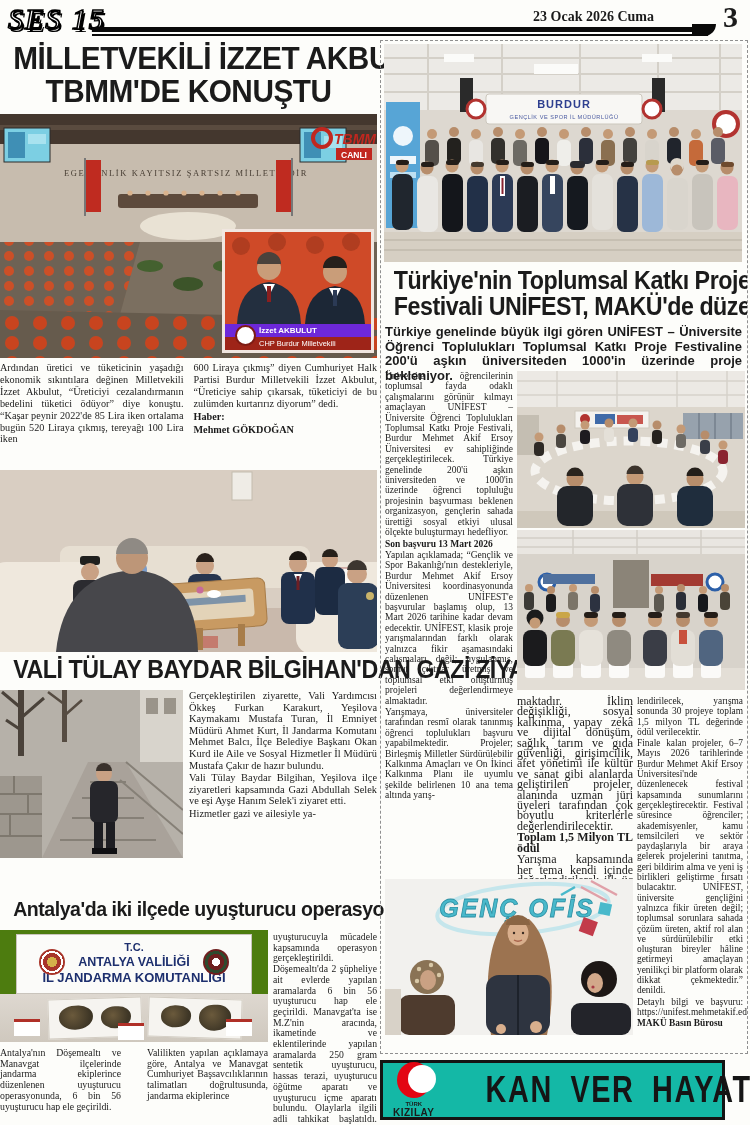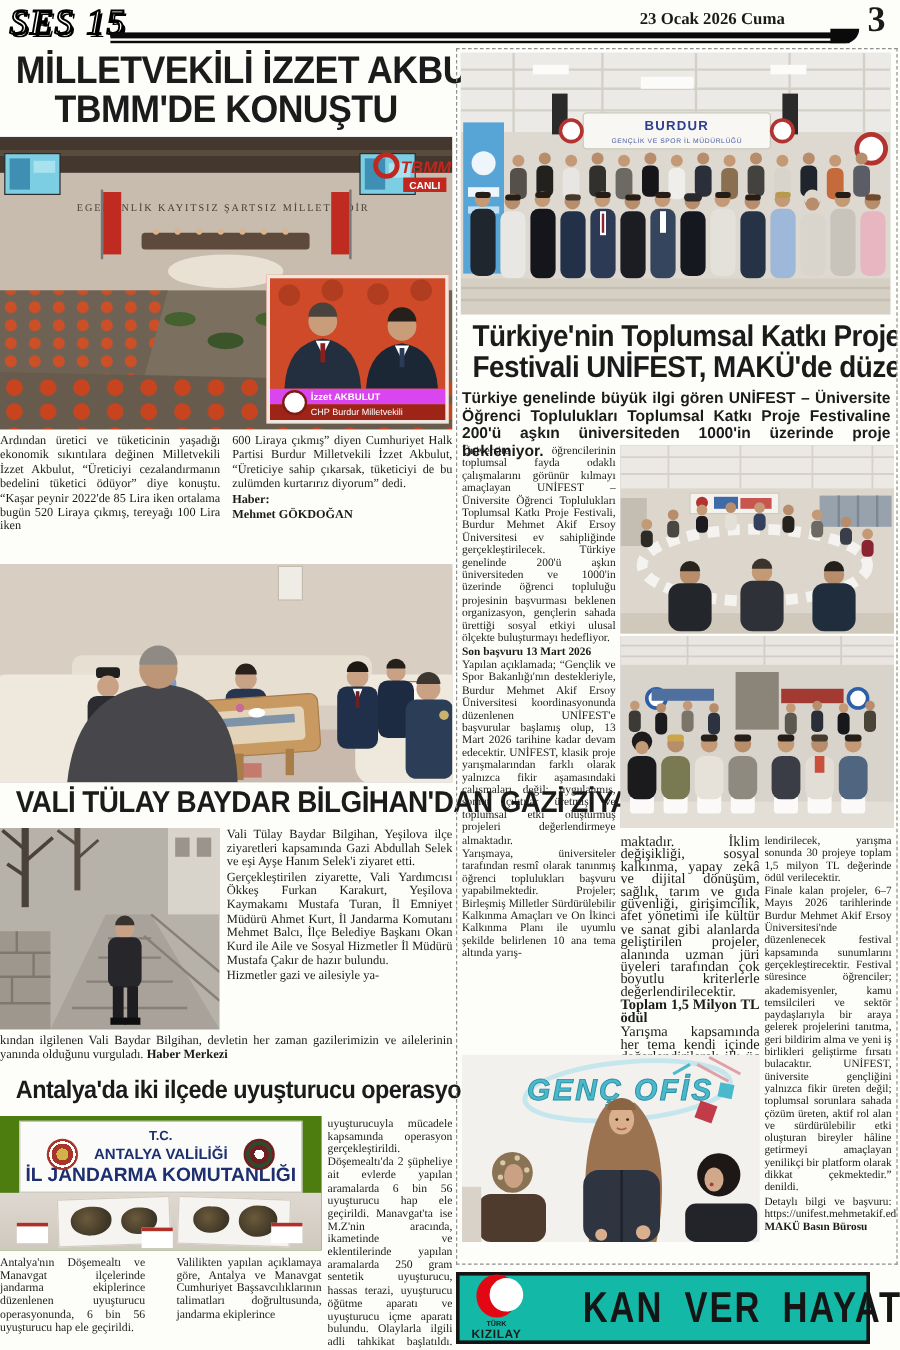--- a/index.html
+++ b/index.html
@@ -26,21 +26,21 @@
   .bold{font-weight:bold;}
   .subhead{font-weight:bold;font-family:"Liberation Serif",serif;}
   .photo{position:absolute;overflow:hidden;background:#ccc;}
   svg{display:block;}
   
   .leftcol{position:absolute;left:0;top:40px;width:377px;height:1085px;}
   .a1-hl{position:absolute;left:0;top:2px;width:377px;font-size:32px;}
   .photo1{left:0;top:74px;width:377px;height:244px;}
   .inset{position:absolute;right:3px;bottom:5px;width:152px;height:124px;border:3px solid #f0e6e0;
     background:#cf4a28;box-sizing:border-box;}
-  .inset .cap1{position:absolute;left:0;right:0;bottom:13px;height:13px;background:#d946ef;
+  .inset .cap1{position:absolute;left:0;right:0;bottom:13px;height:13px;background:#6d28d9;
     color:#fff;font-size:8px;font-weight:bold;line-height:13px;padding-left:34px;}
   .inset .cap2{position:absolute;left:0;right:0;bottom:0;height:13px;background:#9e2418;
     color:#fff;font-size:7.5px;line-height:13px;padding-left:34px;}
   .inset .caplogo{position:absolute;left:10px;bottom:4px;width:17px;height:17px;background:#fff;
     border-radius:50%;border:2px solid #7e1c14;z-index:2;}
   .a1-body{position:absolute;left:0;top:322px;width:377px;height:106px;display:flex;gap:10px;}
   .a1-body .c{width:184px;font-size:10.2px;line-height:11.9px;}
   .photo2{left:0;top:430px;width:377px;height:182px;}
   .a2-hl{position:absolute;left:0;top:616px;width:377px;font-size:25px;}
   .a2-row{position:absolute;left:0;top:650px;width:377px;height:168px;}
@@ -51,21 +51,21 @@
   .a3-row{position:absolute;left:0;top:890px;width:377px;height:235px;}
   .photo4{left:0;top:0;width:268px;height:112px;background:#4d7c0f;}
   .a3-side{position:absolute;left:273px;top:2px;width:104px;font-size:9.7px;line-height:10.7px;}
   .a3-cols{position:absolute;left:0;top:118px;width:268px;display:flex;gap:26px;}
   .a3-cols .c{width:129px;font-size:9.8px;line-height:10.7px;}
   
   .jboard{position:absolute;left:16px;right:16px;top:4px;height:58px;background:#fbfbf9;
     border:1px solid #c9c4bc;text-align:center;color:#1d2f6e;font-weight:bold;line-height:1.25;}
   .jboard .t1{font-size:11px;margin-top:6px;}
   .jboard .t2{font-size:12.5px;}
-  .jboard .t3{font-size:16px;}
+  .jboard .t3{font-size:13px;}
   .jlogo{position:absolute;top:14px;width:26px;height:26px;border-radius:50%;}
   .jlogo.l{left:22px;background:radial-gradient(circle at 50% 50%,#d4b24a 0 5px,#a8352a 5px 9px,#fff 9px 11px,#a8352a 11px);}
   .jlogo.r{right:22px;background:radial-gradient(circle at 50% 50%,#fff 0 4px,#6e1f1f 4px 8px,#2e4a2e 8px 11px,#6e1f1f 11px);}
   .jtable{position:absolute;left:0;right:0;bottom:0;height:48px;
     background:linear-gradient(#ded8d0,#cfc8be);}
   .jsheet{position:absolute;bottom:4px;width:92px;height:38px;background:#f6f4f0;border:1px solid #d2ccc2;}
   .jsheet.s1{left:48px;transform:rotate(-2deg);}
   .jsheet.s2{left:148px;transform:rotate(2deg);}
   .jblob{position:absolute;border-radius:50% 45% 55% 50%;background:radial-gradient(circle at 40% 40%,#6b5a3c,#3e3626 70%);}
   .jtag{position:absolute;width:26px;height:14px;background:#fff;border-top:3px solid #b03028;}
@@ -288,29 +288,26 @@
           <circle cx="104" cy="84" r="8" fill="#c9a184"></circle>
           <path d="M96,81 a8,8 0 0 1 16,0 z" fill="#3a322c"></path>
           <rect x="90" y="91" width="28" height="42" rx="7" fill="#26262b"></rect>
           <rect x="94" y="132" width="9" height="28" fill="#1d1d22"></rect>
           <rect x="106" y="132" width="9" height="28" fill="#1d1d22"></rect>
           <rect x="92" y="158" width="13" height="6" fill="#0f0f12"></rect>
             <rect x="104" y="158" width="13" height="6" fill="#0f0f12"></rect>
         </svg>
       </div>
       <div class="a2-text coltext">
+        <p>Gerçekleştirilen ziyarette, Vali Yardımcısı Ökkeş Furkan Karakurt, Yeşilova Kaymakamı Mustafa Turan, İl Emniyet Müdürü Ahmet Kurt, İl Jandarma Komutanı Mehmet Balcı, İlçe Belediye Başkanı Okan Kurd ile Aile ve Sosyal Hizmetler İl Müdürü Mustafa Çakır de hazır bulundu.</p>
         <p>Vali Tülay Baydar Bilgihan, Yeşilova ilçe ziyaretleri kapsamında Gazi Abdullah Selek ve eşi Ayşe Hanım Selek'i ziyaret etti.</p>
-        <p>Gerçekleştirilen ziyarette, Vali Yardımcısı Ökkeş Furkan Karakurt, Yeşilova Kaymakamı Mustafa Turan, İl Emniyet Müdürü Ahmet Kurt, İl Jandarma Komutanı Mehmet Balcı, İlçe Belediye Başkanı Okan Kurd ile Aile ve Sosyal Hizmetler İl Müdürü Mustafa Çakır de hazır bulundu.</p>
         <p>Hizmetler gazi ve ailesiyle ya-</p>
       </div>
     </div>
 
-    <div class="a2-tail coltext"><span>kından ilgilenen Vali Baydar Bilgihan, devletin her zaman gazilerimizin ve ailelerinin yanında olduğunu vurguladı.</span>
-      <span class="bold">Haber Merkezi</span>
-    </div>
 
     <div class="hl a3-hl">
       <div>Antalya'da iki ilçede uyuşturucu operasyonu düzenlendi</div>
     </div>
 
     <div class="a3-row">
       <div class="photo photo4">
         <div class="jboard">
           <div class="jlogo l"></div>
           <div class="jlogo r"></div>

